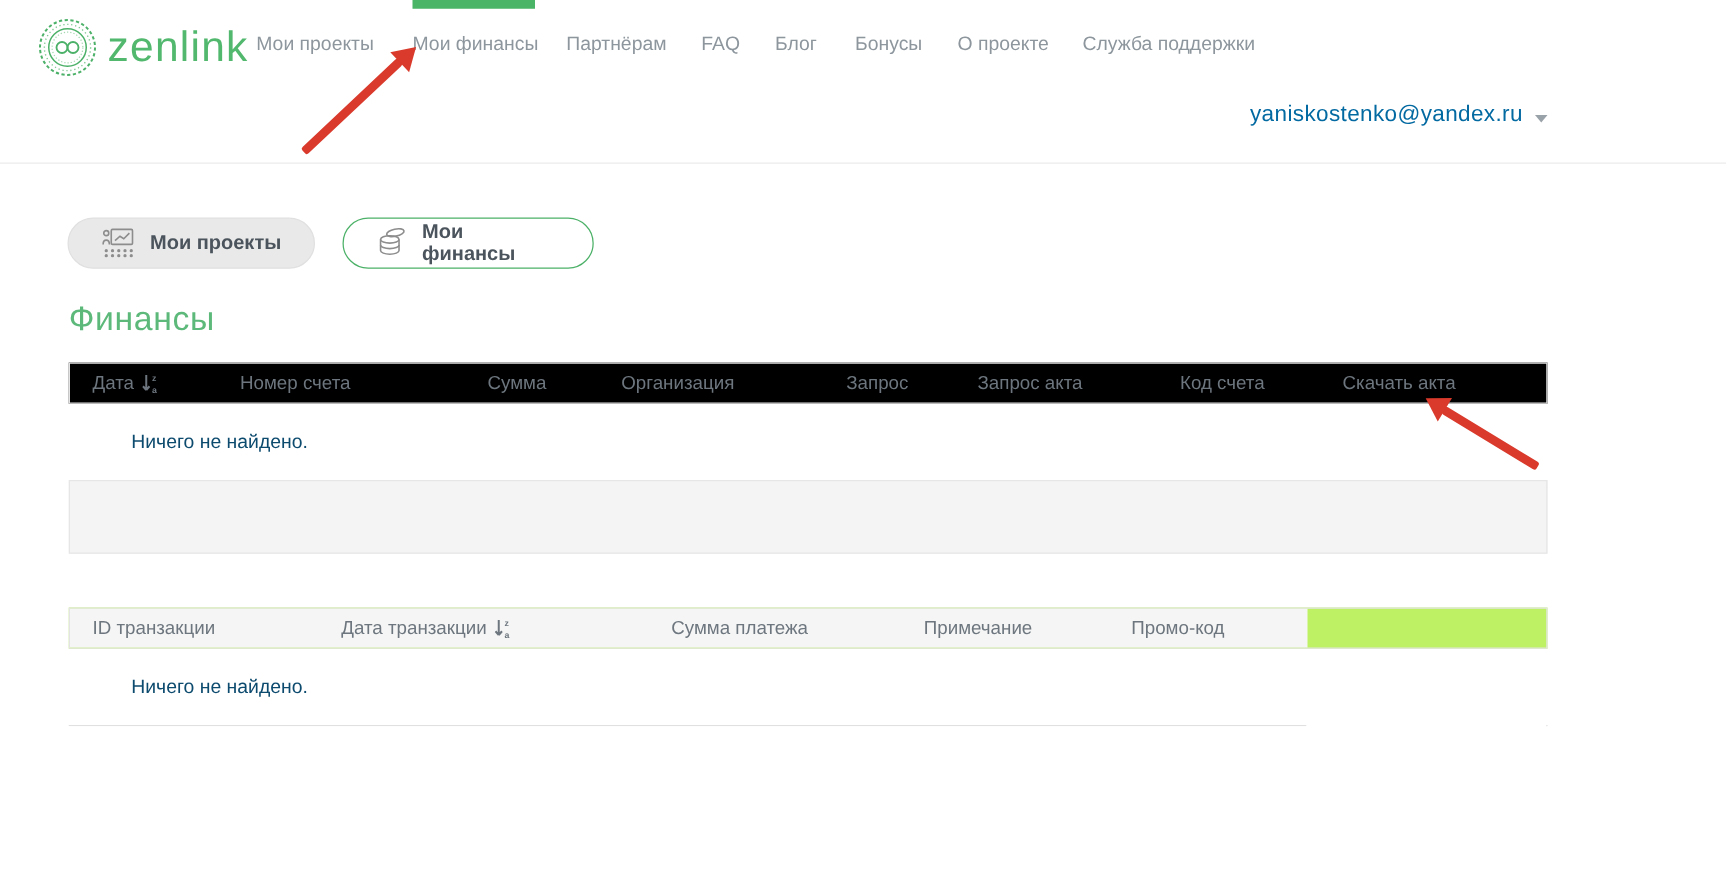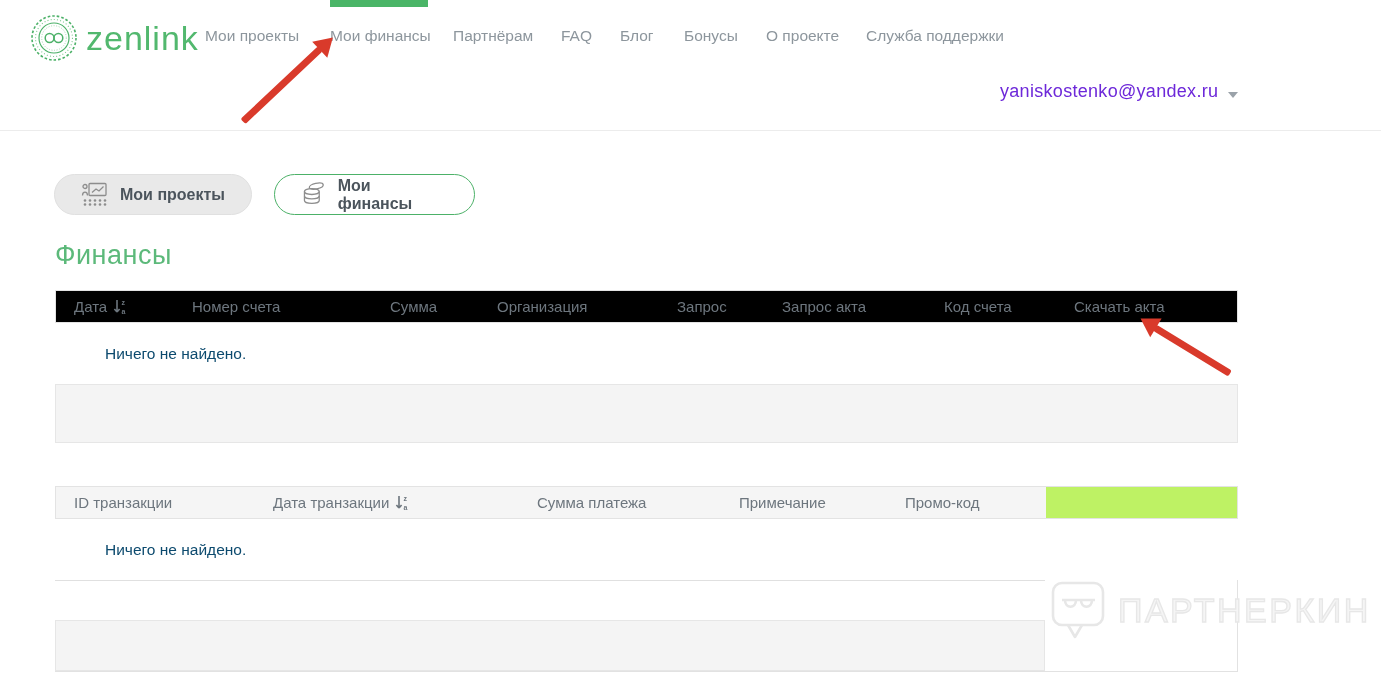--- a/index.html
+++ b/index.html
@@ -1,25 +1,25 @@
 <!DOCTYPE html>
 <html><head>
 <meta charset="utf-8">
 <style>
   * { margin:0; padding:0; box-sizing:border-box; }
   body { background:#fff; font-family:"Liberation Sans", sans-serif; }
-  .screen { position:relative; width:1381px; height:699px; background:#fff; overflow:hidden; }
+  .screen { position:relative; width:1381px; height:581px; background:#fff; overflow:hidden; }
 
   
   .header-divider { position:absolute; left:0; top:130px; width:1381px; height:1px; background:#ececec; }
   .logo { position:absolute; left:30px; top:14px; display:flex; align-items:center; gap:8px; cursor:pointer; }
   .logo-text { font-size:34px; color:#52b86e; letter-spacing:1px; }
   .nav-item { position:absolute; top:27px; font-size:15.5px; color:#8d969d; cursor:pointer; white-space:nowrap; }
   .nav-active-bar { position:absolute; left:330px; top:0; width:98px; height:7px; background:#4ab567; }
-  .account { position:absolute; left:1000px; top:81px; font-size:18px; color:#6d28d9; letter-spacing:.3px; cursor:pointer; display:flex; align-items:center; gap:10px; }
+  .account { position:absolute; left:1000px; top:81px; font-size:18px; color:#0369a1; letter-spacing:.3px; cursor:pointer; display:flex; align-items:center; gap:10px; }
   .caret-down { width:0; height:0; border-left:5px solid transparent; border-right:5px solid transparent; border-top:6px solid #9aa2a9; margin-top:6px; }
 
   
   .pill { position:absolute; top:174px; height:41px; border-radius:21px; display:flex; align-items:center; gap:12px; padding:0 26px; cursor:pointer; }
   .pill-projects { left:54px; width:198px; background:#e9e9e9; border:1px solid #e0e0e0; }
   .pill-finances { left:274px; width:201px; background:#fff; border:1px solid #4cb168; }
   .pill-label { font-size:16px; font-weight:600; color:#4b545c; }
 
   .page-title { position:absolute; left:55px; top:240px; font-size:27px; color:#5cb97a; letter-spacing:.5px; }
 

